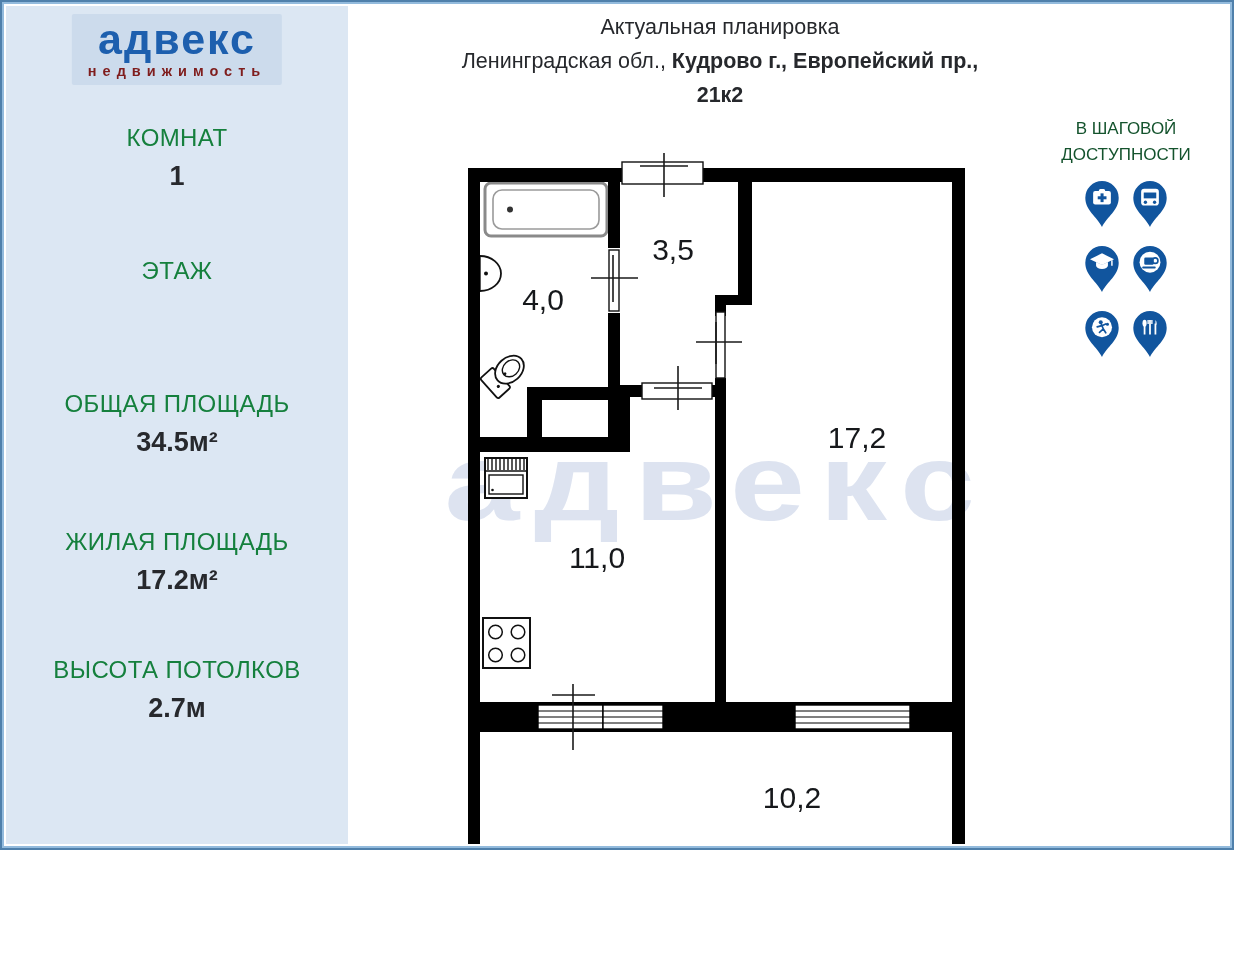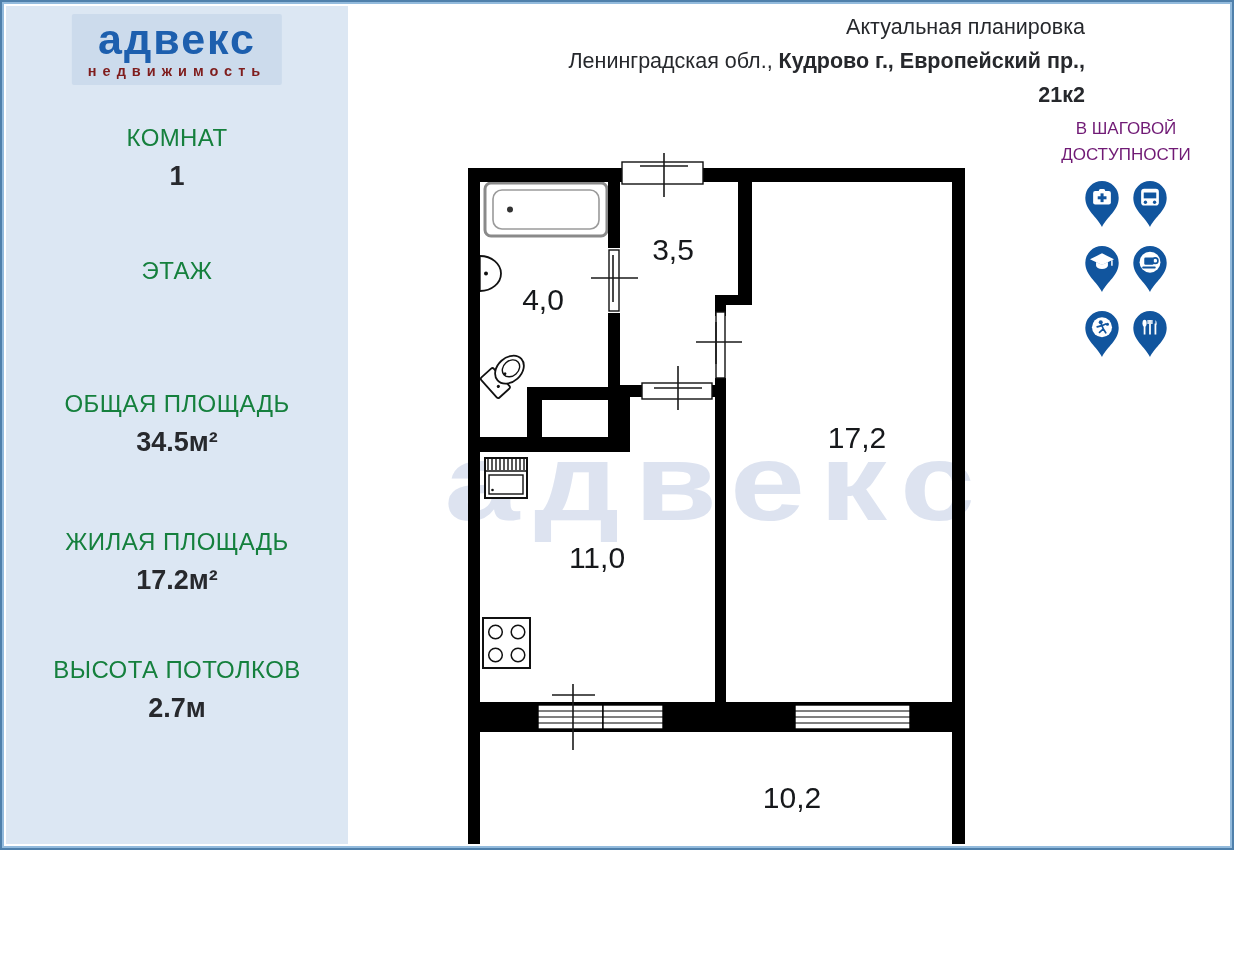--- a/index.html
+++ b/index.html
@@ -11,26 +11,26 @@
   .sidebar{position:absolute;left:6px;top:6px;width:342px;height:948px;background:#dce7f3;}
   .logo{position:absolute;left:50%;top:8px;transform:translateX(-50%);
         background:#cuddd;text-align:center;padding:4px 16px 6px;background:#ccdbec;border-radius:2px;}
   .logo-title{font-size:43px;font-weight:800;color:#1d5fae;letter-spacing:2px;line-height:1.0;}
   .logo-sub{font-size:14.5px;font-weight:700;color:#7f1d1d;letter-spacing:6px;margin-top:2px;}
   .stat{position:absolute;left:0;right:0;text-align:center;}
   .stat .lbl{font-size:24px;color:#15803d;letter-spacing:0.4px;}
   .stat .val{font-size:27px;font-weight:700;color:#27292d;margin-top:9px;}
   .s1{top:118px}.s2{top:251px}.s3{top:384px}.s4{top:522px}.s5{top:650px}
 
-  .main-header{position:absolute;left:355px;top:10px;width:730px;text-align:right;color:#26282c;}
+  .main-header{position:absolute;left:355px;top:10px;width:730px;text-align:center;color:#26282c;}
   .main-header .h-line{font-size:21.5px;line-height:34px;}
   .bold{font-weight:700;}
 
   .walk{position:absolute;left:1056px;top:116px;width:140px;text-align:center;}
-  .walk-title{font-size:17px;color:#701a75;line-height:26px;}
+  .walk-title{font-size:17px;color:#14532d;line-height:26px;}
   .pin-grid{margin-top:12px;display:grid;grid-template-columns:38px 38px;justify-content:center;
             column-gap:10px;row-gap:17px;}
   .pin{width:38px;height:48px;}
 
   .plan-wrap{position:absolute;left:440px;top:150px;width:560px;height:790px;}
   svg text.room-lbl{font-family:"Liberation Sans",sans-serif;font-size:30px;fill:#16181b;}
   svg text.wm{font-family:"Liberation Sans",sans-serif;font-weight:800;fill:#dde3f0;}
 </style>
 </head>
 <body>

